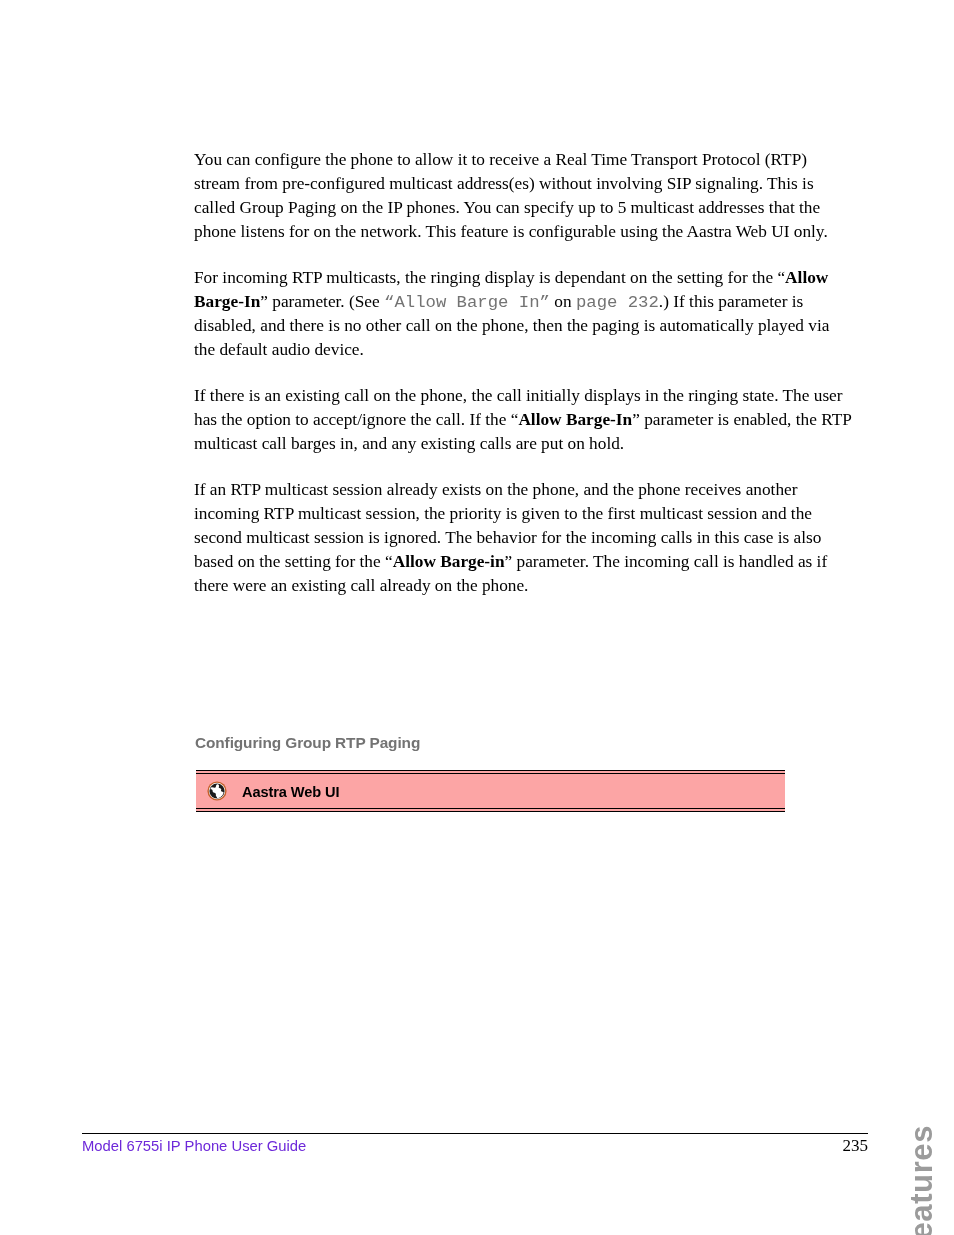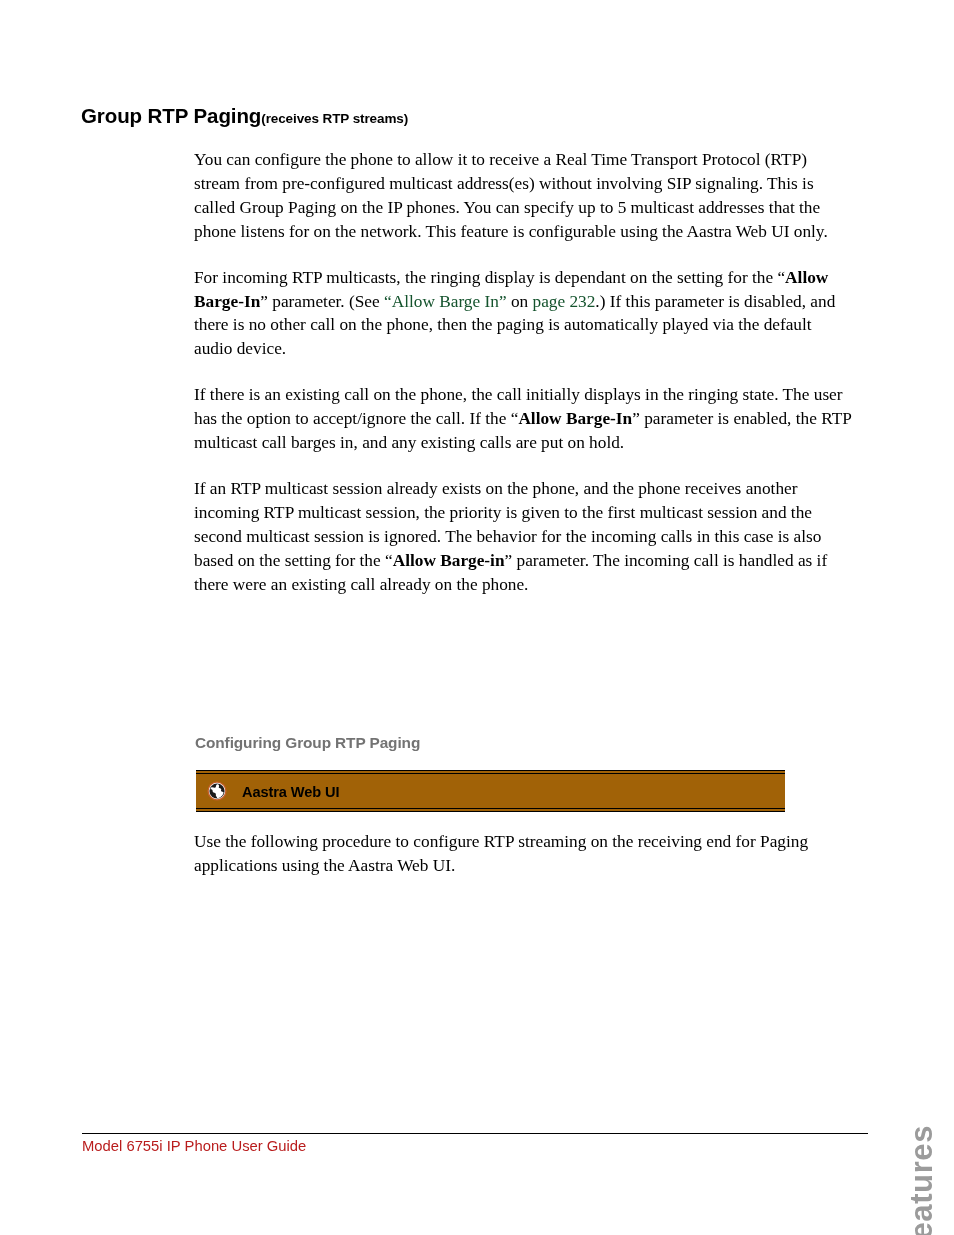--- a/index.html
+++ b/index.html
@@ -73,22 +73,23 @@
   }
   p.para {
     margin: 0 15px 22px 0;
     font-size: 17.3px;
     line-height: 23.9px;
     text-align: left;
     color: #000;
   }
   b { font-weight: bold; }
   .link {
-    color: #14532d;
+    color: #737373;
     text-decoration: none;
+    font-family: Liberation Mono, monospace;
   }
 
   
   .sub-heading {
     position: absolute;
     left: 195px;
     top: 734px;
     font-family: "Liberation Sans", "DejaVu Sans", sans-serif;
     font-weight: bold;
     font-size: 15.4px;
@@ -97,21 +98,21 @@
     white-space: nowrap;
   }
 
   
   .ui-box {
     position: absolute;
     left: 196px;
     top: 770px;
     width: 589px;
     height: 42px;
-    background: #a16207;
+    background: #fca5a5;
     box-sizing: border-box;
     border-top: 1.4px solid #000;
     border-bottom: 1.4px solid #000;
   }
   .ui-box::before {
     content: "";
     position: absolute;
     left: 0; right: 0;
     top: 2.4px;
     height: 0;
@@ -165,21 +166,21 @@
     width: 786px;
     height: 0;
     border-top: 1.5px solid #000;
   }
   .footer-left {
     position: absolute;
     left: 82px;
     top: 1138px;
     font-family: "Liberation Sans", "DejaVu Sans", sans-serif;
     font-size: 14.8px;
-    color: #b91c1c;
+    color: #6d28d9;
     white-space: nowrap;
   }
   .footer-right {
     position: absolute;
     left: 82px;
     top: 1136px;
     width: 786px;
     text-align: right;
     font-family: "Liberation Serif", "DejaVu Serif", serif;
     font-size: 17px;
@@ -188,23 +189,20 @@
 </style>
 </head>
 <body>
 
 <div class="page">
 
   <div class="side-tab">
     <div class="label">Additional Features</div>
   </div>
 
-  <div class="chapter-heading">
-    <span class="h-main">Group RTP Paging</span><span class="h-sub">(receives RTP streams)</span>
-  </div>
 
   <div class="body-col">
 
     <p class="para">You can configure the phone to allow it to receive a Real Time Transport Protocol (RTP) stream from pre-configured multicast address(es) without involving SIP signaling. This is called Group Paging on the IP phones. You can specify up to 5 multicast addresses that the phone listens for on the network. This feature is configurable using the Aastra Web UI only.</p>
 
 
 
     <p class="para"><span>For incoming RTP multicasts, the ringing display is dependant on the setting for the “</span><b>Allow Barge-In</b><span>” parameter. (See </span><a class="link" href="#">“Allow Barge In”</a><span> on </span><a class="link" href="#">page 232</a><span>.) If this parameter is disabled, and there is no other call on the phone, then the paging is automatically played via the default audio device.</span></p>
 
     <p class="para"><span>If there is an existing call on the phone, the call initially displays in the ringing state. The user has the option to accept/ignore the call. If the “</span><b>Allow Barge-In</b><span>” parameter is enabled, the RTP multicast call barges in, and any existing calls are put on hold.</span></p>
@@ -222,20 +220,18 @@
           <circle cx="11" cy="11" r="9.6" fill="#c4602a"></circle>
           <circle cx="11" cy="11" r="8.2" fill="#ffffff"></circle>
           <circle cx="11" cy="11" r="7.6" fill="#1b1b1b"></circle>
           <path d="M5.2 7.4 C7.2 7.0 8.4 8.4 9.4 7.6 C10.4 6.8 9.6 5.3 10.8 4.6 C11.8 4.0 12.6 4.6 13.0 5.4 C13.4 6.3 12.4 7.0 12.9 7.8 C13.4 8.5 14.6 8.1 15.1 8.9 C15.6 9.8 14.6 10.6 15.2 11.3 C15.8 12.0 17.0 11.6 17.6 12.4 C16.9 15.6 14.2 18.0 11.0 18.1 C11.3 17.1 10.4 16.7 10.0 15.9 C9.6 15.0 10.2 14.1 9.6 13.4 C9.0 12.7 7.8 13.0 7.1 12.3 C6.3 11.5 6.9 10.5 6.2 9.8 C5.7 9.3 4.9 9.4 4.4 8.9 C4.6 8.4 4.9 7.9 5.2 7.4 Z" fill="#ffffff"></path>
         </svg>
       </span>
       <span class="ui-box-label">Aastra Web UI</span>
     </div>
   </div>
 
-  <div class="tail-col">
-    <p class="para">Use the following procedure to configure RTP streaming on the receiving end for Paging applications using the Aastra Web UI.</p>
-  </div>
 
   <div class="footer-rule"></div>
   <div class="footer-left">Model 6755i IP Phone User Guide</div>
+  <div class="footer-right">235</div>
 
 </div>
 
 </body></html>

